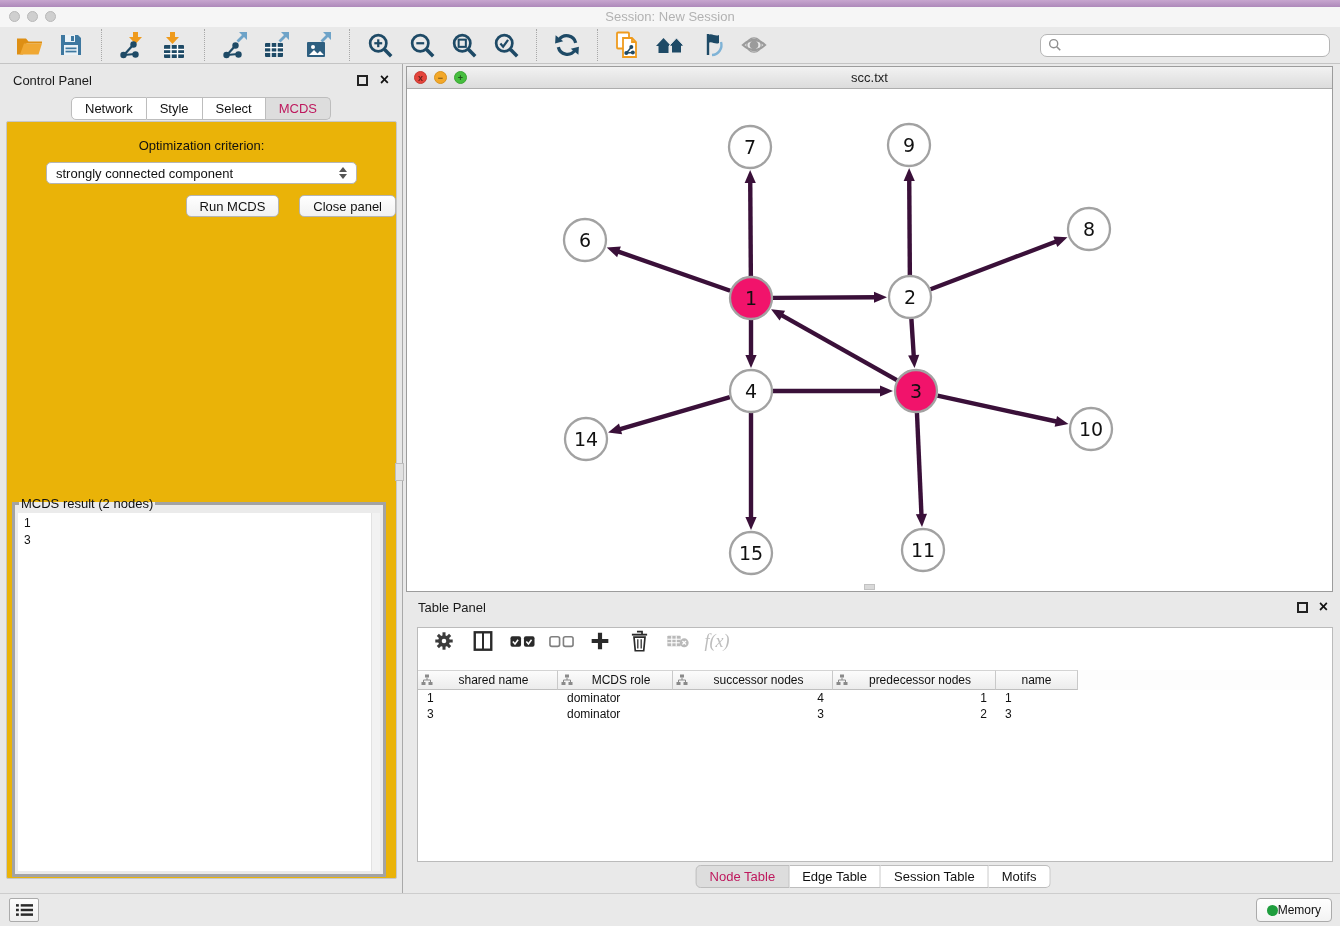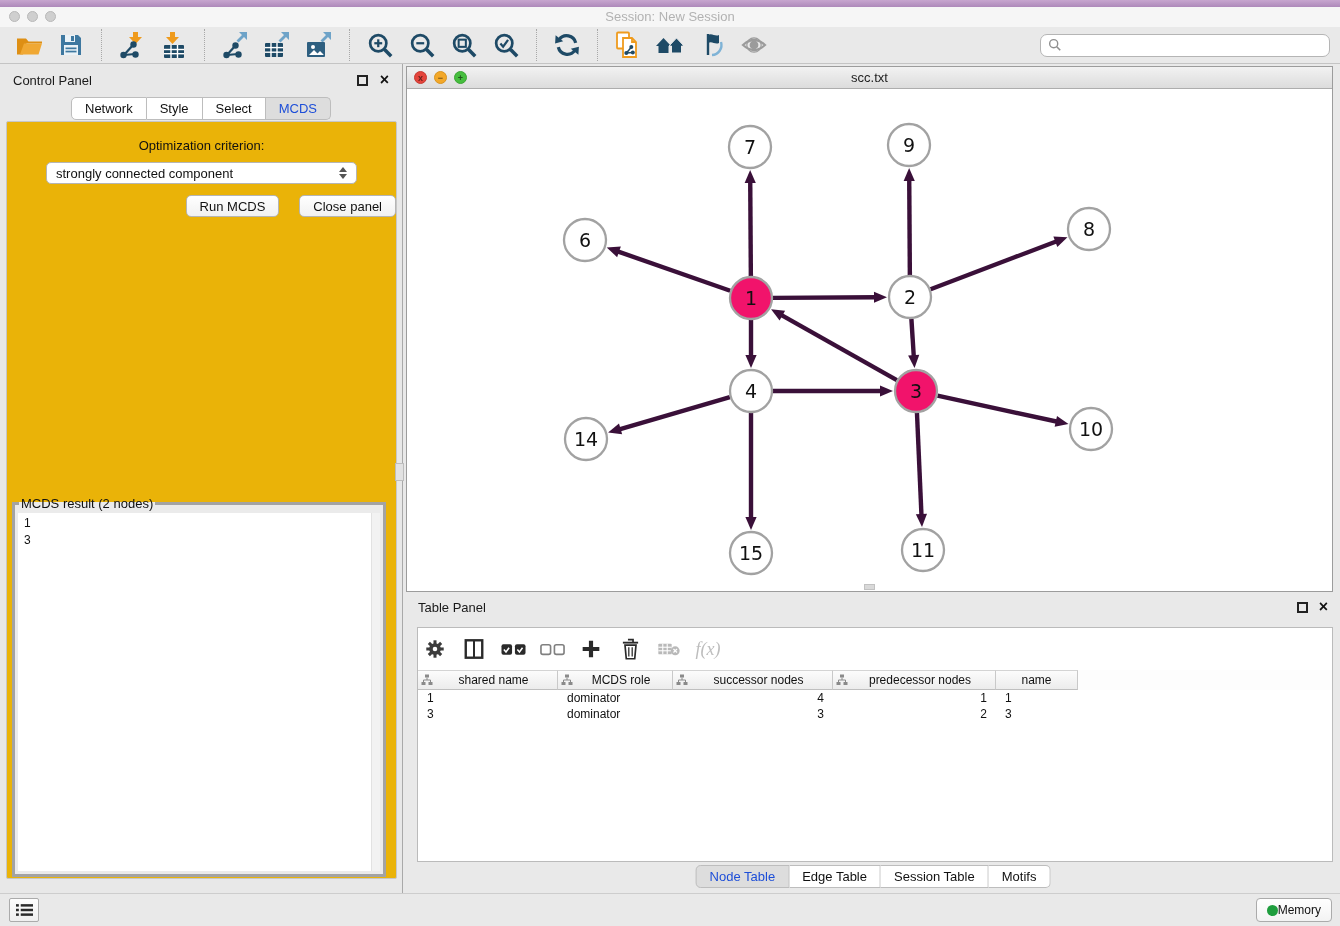--- a/index.html
+++ b/index.html
@@ -32,21 +32,21 @@
   .float-icon { position:absolute; width:11px; height:11px; border:2px solid #222; display:inline-block; }
   .close-x { position:absolute; font-size:16px; font-weight:bold; color:#111; line-height:11px; cursor:pointer; }
   .cp-header .float-icon { right:34px; top:5px; }
   .cp-header .close-x { right:13px; top:4px; }
 
   .cp-tabs { position:absolute; top:33px; left:50%; transform:translateX(-50%); display:flex; }
   .tab { background:#FFF; border:1px solid #BDBDBD; border-left:none; height:23px; padding:3px 13px;
     font-size:13px; color:#111; white-space:nowrap; cursor:pointer; }
   .tab:first-child { border-left:1px solid #BDBDBD; border-radius:5px 0 0 5px; }
   .tab:last-child { border-radius:0 5px 5px 0; }
-  .tab.selected { background:#DDDDDD; color:#1d4ed8; }
+  .tab.selected { background:#DDDDDD; color:#be185d; }
 
   .cp-body { position:absolute; left:6px; top:57px; width:391px; height:758px;
     background:#eab308; border:1px solid #C7C7C7; border-radius:2px; }
   .opt-label { margin-top:16px; text-align:center; font-size:13px; color:#111; }
   .opt-select { margin:9px auto 0; width:311px; height:22px; background:#FFF; border:1px solid #B5B5B5;
     border-radius:5px; display:flex; align-items:center; padding:0 9px; font-size:13px; color:#111; cursor:pointer; }
   .opt-select .sel-text { flex:1; }
   .stepper { display:flex; flex-direction:column; gap:2px; align-items:center; }
   .stepper i { width:0; height:0; border-left:4px solid transparent; border-right:4px solid transparent; display:block; }
   .stepper .up { border-bottom:5px solid #555; }
@@ -78,21 +78,21 @@
   .nw-title { position:absolute; left:0; right:0; top:3px; text-align:center; font-size:13px; color:#222; }
   .graph-svg { position:absolute; left:0; top:22px; }
   .nw-grip { position:absolute; left:457px; bottom:1px; width:11px; height:6px; background:#D9D9D9; border:1px solid #C2C2C2; }
 
   
   .table-panel { position:absolute; left:406px; top:595px; width:934px; height:298px; background:#E9E9E9; }
   .tp-title { position:absolute; left:12px; top:5px; font-size:13px; color:#1A1A1A; }
   .table-panel .float-icon { right:32px; top:7px; }
   .table-panel .close-x { right:12px; top:6px; }
   .tp-box { position:absolute; left:11px; top:32px; width:916px; height:235px; background:#FFF; border:1px solid #BBB; }
-  .tp-toolbar { height:42px; display:flex; align-items:center; padding-left:4px; }
+  .tp-toolbar { height:42px; display:flex; align-items:flex-start; padding-left:13px; }
   .tp-btn { border:none; background:none; display:flex; align-items:center; justify-content:center;
     width:26px; height:26px; margin-right:13px; cursor:pointer; }
   .tp-btn.disabled { cursor:default; }
   .fx { font-family:"Liberation Serif",serif; font-style:italic; font-size:18px; color:#BDBDBD; }
   .tp-headrow { display:grid; grid-template-columns:140px 115px 160px 163px 82px 1fr; height:20px; }
   .th { display:flex; align-items:center; background:linear-gradient(#FCFCFC,#ECECEC);
     border-right:1px solid #C9C9C9; border-top:1px solid #D4D4D4; border-bottom:1px solid #BFBFBF;
     font-size:12px; color:#111; padding:0 3px; cursor:pointer; }
   .th .lbl { flex:1; text-align:center; }
   .th.filler { background:#FDFDFD; border-right:none; border-top:none; border-bottom:none; cursor:default; }

